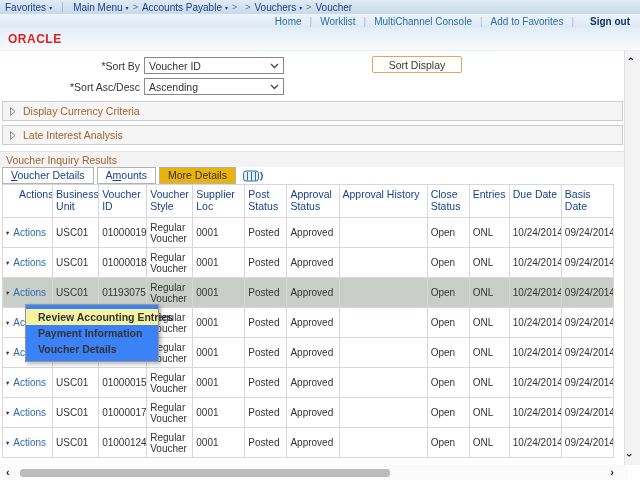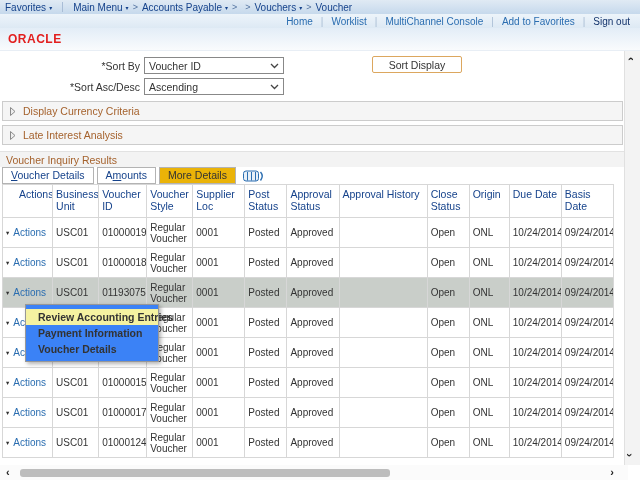--- a/index.html
+++ b/index.html
@@ -12,21 +12,21 @@
   .crumb{cursor:pointer;display:flex;align-items:center}
   .caret-sm{font-size:6px;margin-left:3px;color:#15428b}
   .crumb-sep{color:#51719e;margin:0 4px;font-size:9px}
   .tb-div{width:1px;height:10px;background:#a9bdd6;margin:0 10px}
 
   
   .utilbar{height:14px;background:linear-gradient(#edf4fa,#dcd #dde9f4);background:linear-gradient(#edf4fa,#dde9f4);
            display:flex;align-items:center;justify-content:flex-end;padding:0 10px;font-size:10px}
   .ulink{color:#2a6db0;margin:0 8px;cursor:pointer}
   .usep{color:#a9bdd4}
-  .signout{color:#13336b;font-weight:normal;margin-left:8px;cursor:pointer}
+  .signout{color:#13336b;font-weight:bold;margin-left:16px;cursor:pointer}
 
   
   .logoband{height:22px;background:linear-gradient(#e3edf7,#f9fbfd);display:flex;align-items:center;
             padding:0 8px;border-bottom:1px solid #e8eef5}
   .logo{color:#e21f1f;font-weight:bold;font-size:12px;letter-spacing:.5px}
 
   
   .content{position:absolute;top:51px;left:0;width:625px;bottom:0;background:#fff}
   .frow{display:flex;align-items:center;margin-top:6px}
   .frow.r2{margin-top:4px}
@@ -188,21 +188,21 @@
         <tr>
           <th style="width: 50px;">Actions</th>
           <th style="width: 46px;">Business Unit</th>
           <th style="width: 48px;">Voucher ID</th>
           <th style="width: 46px;">Voucher Style</th>
           <th style="width: 52px;">Supplier Loc</th>
           <th style="width: 42px;">Post Status</th>
           <th style="width: 52px; margin-left: 32px;">Approval Status</th>
           <th style="width: 88px;">Approval History</th>
           <th style="width: 42px;">Close Status</th>
-          <th style="width: 40px;">Origin</th>
+          <th style="width: 40px;">Entries</th>
           <th style="width: 52px;">Due Date</th>
           <th style="width: 52px;">Basis Date</th>
         </tr>
       </thead>
     <tbody>
         <tr>
           <td><span class="caret">▾</span><span class="alink">Actions</span></td>
           <td>USC01</td>
           <td>01000019</td>
           <td class="wrap">Regular Voucher</td>

